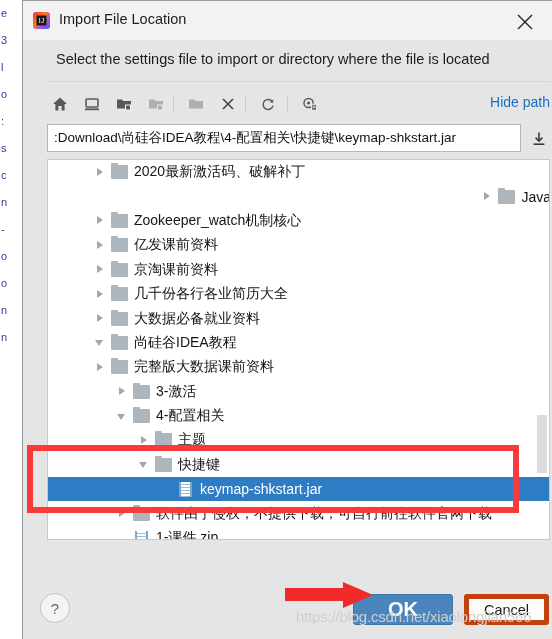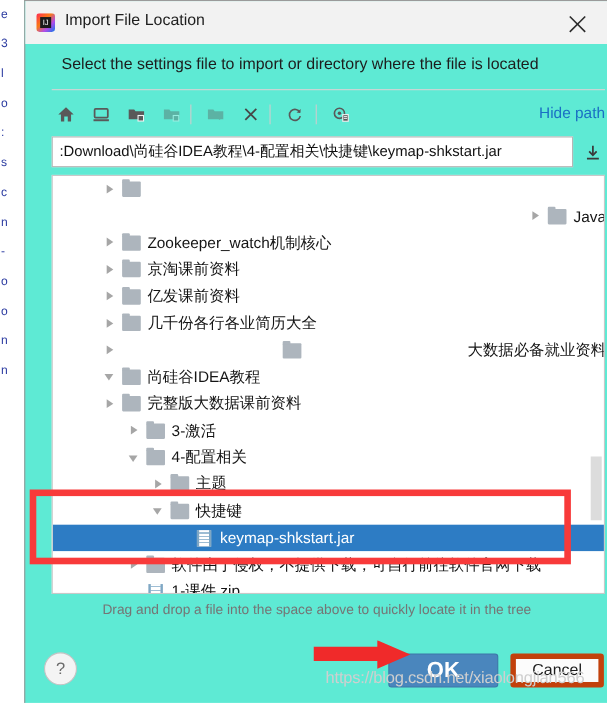--- a/index.html
+++ b/index.html
@@ -29,21 +29,21 @@
     padding-left: 1px;
     font-family: "Liberation Sans", sans-serif;
   }
   .bg-strip div { white-space: nowrap; }
 
   
   .dialog {
     position: absolute;
     left: 22px; top: 0px;
     width: 530px; height: 639px;
-    background: #5eead4;
+    background: #e5e5e5;
     border-left: 1px solid #9a9a9a;
     border-top: 1px solid #9a9a9a;
   }
 
   
   .titlebar {
     position: relative;
     height: 39px;
     background: #f2f2f2;
   }
@@ -416,47 +416,48 @@
           <line x1="3.6" y1="14.2" x2="14.4" y2="14.2" stroke="#3a3a3a" stroke-width="1.6"></line>
         </svg>
       </div>
     </div>
 
     <div class="treepanel">
       <div class="treeinner" id="tree-rows">
           <div class="row" style="padding-left: 46px;">
             <span class="arrow right"></span>
             <span class="ico folder"></span>
+            <span class="lbl">2020最新激活码、破解补丁</span>
           </div>
           <div class="row" style="padding-left: 46px; justify-content: flex-end;">
             <span class="arrow right"></span>
             <span class="ico folder"></span>
             <span class="lbl">Java</span>
           </div>
           <div class="row" style="padding-left: 46px;">
             <span class="arrow right"></span>
             <span class="ico folder"></span>
             <span class="lbl">Zookeeper_watch机制核心</span>
           </div>
           <div class="row" style="padding-left: 46px;">
             <span class="arrow right"></span>
             <span class="ico folder"></span>
+            <span class="lbl">亿发课前资料</span>
+          </div>
+          <div class="row" style="padding-left: 46px;">
+            <span class="arrow right"></span>
+            <span class="ico folder"></span>
             <span class="lbl">京淘课前资料</span>
           </div>
-          <div class="row" style="padding-left: 46px;">
-            <span class="arrow right"></span>
-            <span class="ico folder"></span>
-            <span class="lbl">亿发课前资料</span>
-          </div>
           <div class="row" style="padding-left: 46px; text-align: right;">
             <span class="arrow right"></span>
             <span class="ico folder"></span>
             <span class="lbl">几千份各行各业简历大全</span>
           </div>
-          <div class="row" style="padding-left: 46px; justify-content: space-between;">
+          <div class="row" style="padding-left: 46px;">
             <span class="arrow right"></span>
             <span class="ico folder"></span>
             <span class="lbl">大数据必备就业资料</span>
           </div>
           <div class="row" style="padding-left: 46px;">
             <span class="arrow down"></span>
             <span class="ico folder"></span>
             <span class="lbl">尚硅谷IDEA教程</span>
           </div>
           <div class="row" style="padding-left: 46px;">
@@ -498,21 +499,20 @@
             <span class="arrow none"></span>
             <span class="ico jar"></span>
             <span class="lbl">1-课件.zip</span>
           </div>
         </div>
       <div class="vscroll">
         <div class="vthumb" style="top:255px;height:58px;"></div>
       </div>
     </div>
 
-    <div class="hint">Drag and drop a file into the space above to quickly locate it in the tree</div>
 
     <div class="help-btn">?</div>
     <div class="ok-btn">OK</div>
     <div class="cancel-btn">Cancel</div>
   </div>
 
   <div class="anno-box"></div>
   <svg class="anno-arrow" viewBox="0 0 90 34">
     <polygon points="0,6 58,6 58,0 88,13 58,26 58,19 0,19" fill="#f02a2a"></polygon>
   </svg>

